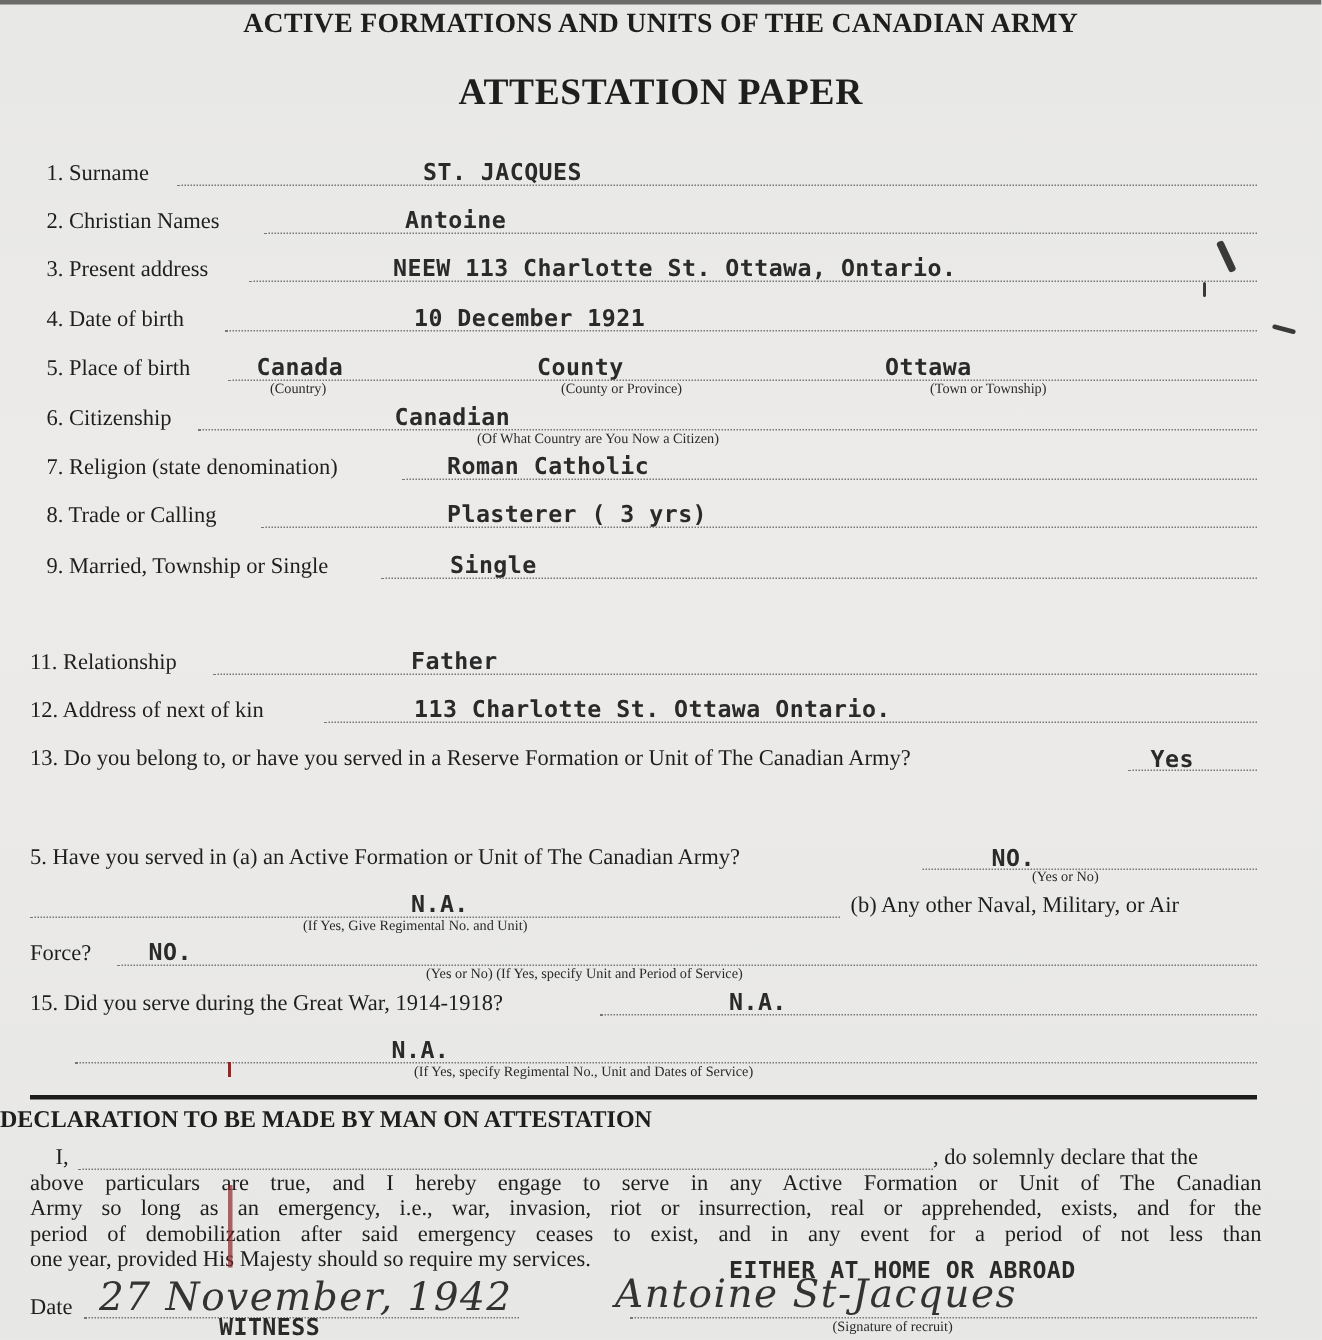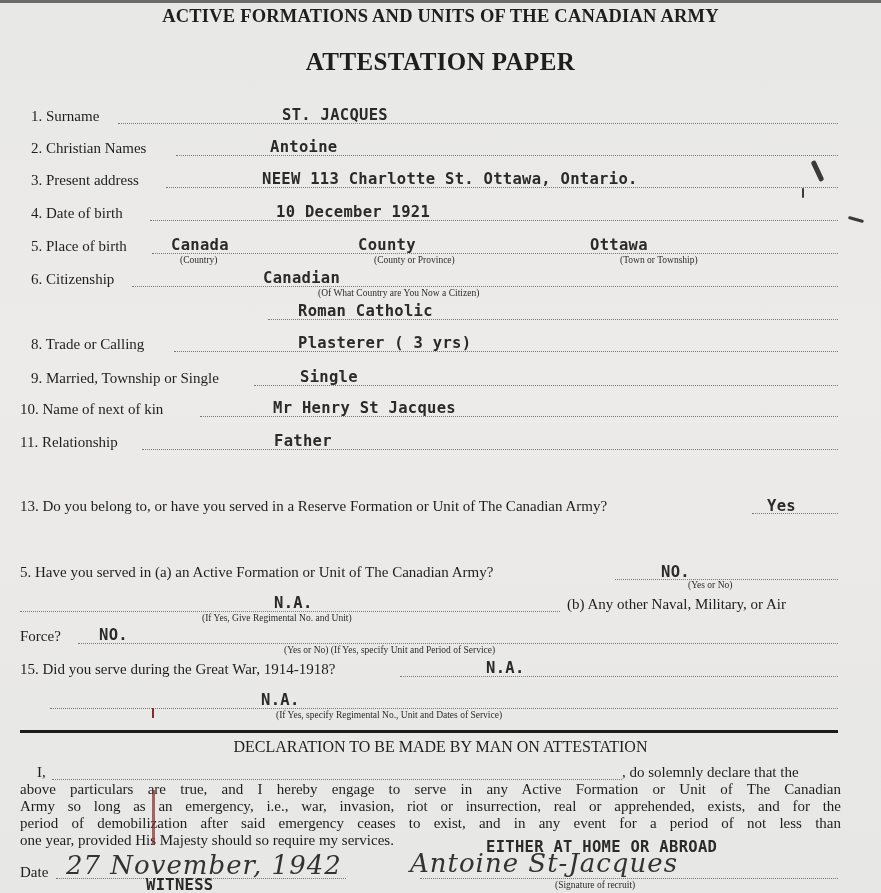--- a/index.html
+++ b/index.html
@@ -31,22 +31,22 @@
   .tw {
     position: absolute; font-family: "DejaVu Sans Mono", "Liberation Mono", monospace;
     font-weight: bold; font-size: 15.5px; color: #2a2a2a; white-space: nowrap;
     letter-spacing: 0.3px;
   }
   .hint {
     position: absolute; font-size: 9.5px; white-space: nowrap; color: #2a2a2a;
   }
   .rule { position: absolute; left: 20px; width: 818px; height: 3px; background: #1c1c1c; }
   .decl-title {
-    position: absolute; left: 0; width: 881px; top: 738px; text-align: center;
-    font-size: 16px; font-weight: normal;
+    position: absolute; left: 0; width: 881px; top: 738px; 
+    font-size: 16px; font-weight: bold;
   }
   .para {
     position: absolute; left: 20px; width: 821px; font-size: 15px; line-height: 16.5px;
     text-align: justify; text-align-last: justify; white-space: nowrap;
   }
   .sig {
     position: absolute; font-family: "DejaVu Serif", serif; font-style: italic;
     font-size: 26px; color: #333; white-space: nowrap; letter-spacing: 1px;
   }
   .mark { position: absolute; background: #3a3a3a; border-radius: 2px; }
@@ -97,48 +97,49 @@
   </div>
 
   <div class="row" style="top:271px">
     <span class="lbl" style="left:31px"><span>6.</span> <span>Citizenship</span></span>
     <div class="dots" style="left:132px;width:706px;top:15px"></div>
     <span class="tw" style="left:263px;top:-2px">Canadian</span>
     <span class="hint" style="left:318px;top:17px">(Of What Country are You Now a Citizen)</span>
   </div>
 
   <div class="row" style="top:304px">
+    <span class="lbl" style="left:31px"><span>7.</span> <span>Religion (state denomination)</span></span>
     <div class="dots" style="left:268px;width:570px;top:15px"></div>
     <span class="tw" style="left:298px;top:-2px">Roman Catholic</span>
   </div>
 
   <div class="row" style="top:336px">
     <span class="lbl" style="left:31px"><span>8.</span> <span>Trade or Calling</span></span>
     <div class="dots" style="left:174px;width:664px;top:15px"></div>
     <span class="tw" style="left:298px;top:-2px">Plasterer ( 3 yrs)</span>
   </div>
 
   <div class="row" style="top:370px">
     <span class="lbl" style="left:31px"><span>9.</span> <span>Married, Township or Single</span></span>
     <div class="dots" style="left:254px;width:584px;top:15px"></div>
     <span class="tw" style="left:300px;top:-2px">Single</span>
   </div>
 
-  <div class="row" style="top:401px">
-    <span class="lbl" style="left:20px"><span>10.</span> <span>Name of next of kin</span></span>
-    <div class="dots" style="left:200px;width:638px;top:15px"></div>
-    <span class="tw" style="left:273px;top:-2px">Mr Henry St Jacques</span>
-  </div>
 
   <div class="row" style="top:434px">
     <span class="lbl" style="left:20px"><span>11.</span> <span>Relationship</span></span>
     <div class="dots" style="left:142px;width:696px;top:15px"></div>
     <span class="tw" style="left:274px;top:-2px">Father</span>
   </div>
 
+  <div class="row" style="top:466px">
+    <span class="lbl" style="left:20px"><span>12.</span> <span>Address of next of kin</span></span>
+    <div class="dots" style="left:216px;width:622px;top:15px"></div>
+    <span class="tw" style="left:276px;top:-2px">113 Charlotte St. Ottawa Ontario.</span>
+  </div>
 
   <div class="row" style="top:498px">
     <span class="lbl" style="left:20px"><span>13.</span> <span>Do you belong to, or have you served in a Reserve Formation or Unit of The Canadian Army?</span></span>
     <div class="dots" style="left:752px;width:86px;top:15px"></div>
     <span class="tw" style="left:767px;top:-1px">Yes</span>
   </div>
 
   <div class="row" style="top:564px">
     <span class="lbl" style="left:20px"><span>5.</span> <span>Have you served in (a) an Active Formation or Unit of The Canadian Army?</span></span>
     <div class="dots" style="left:615px;width:223px;top:15px"></div>

